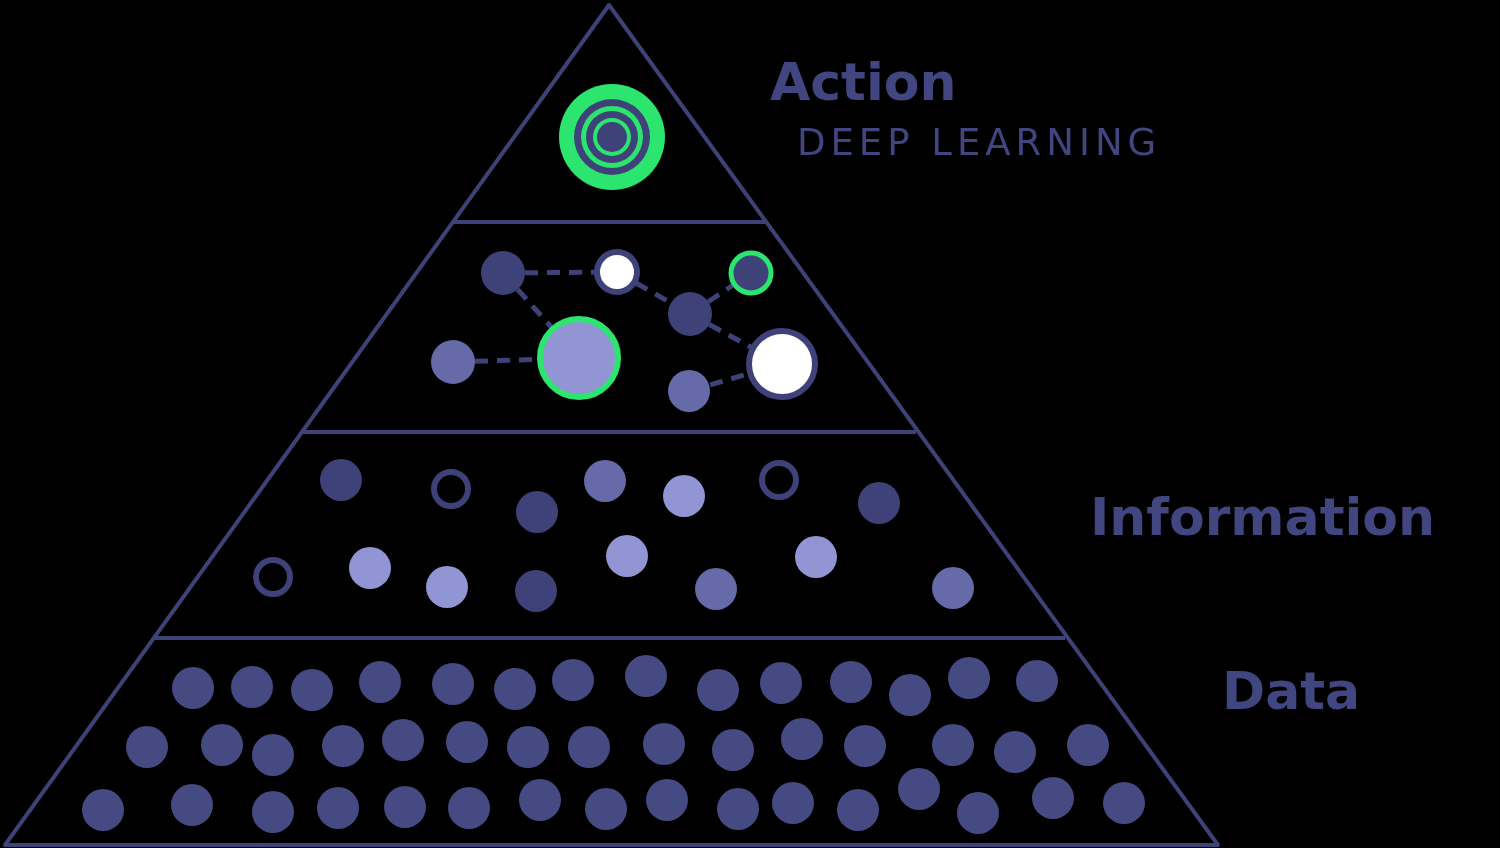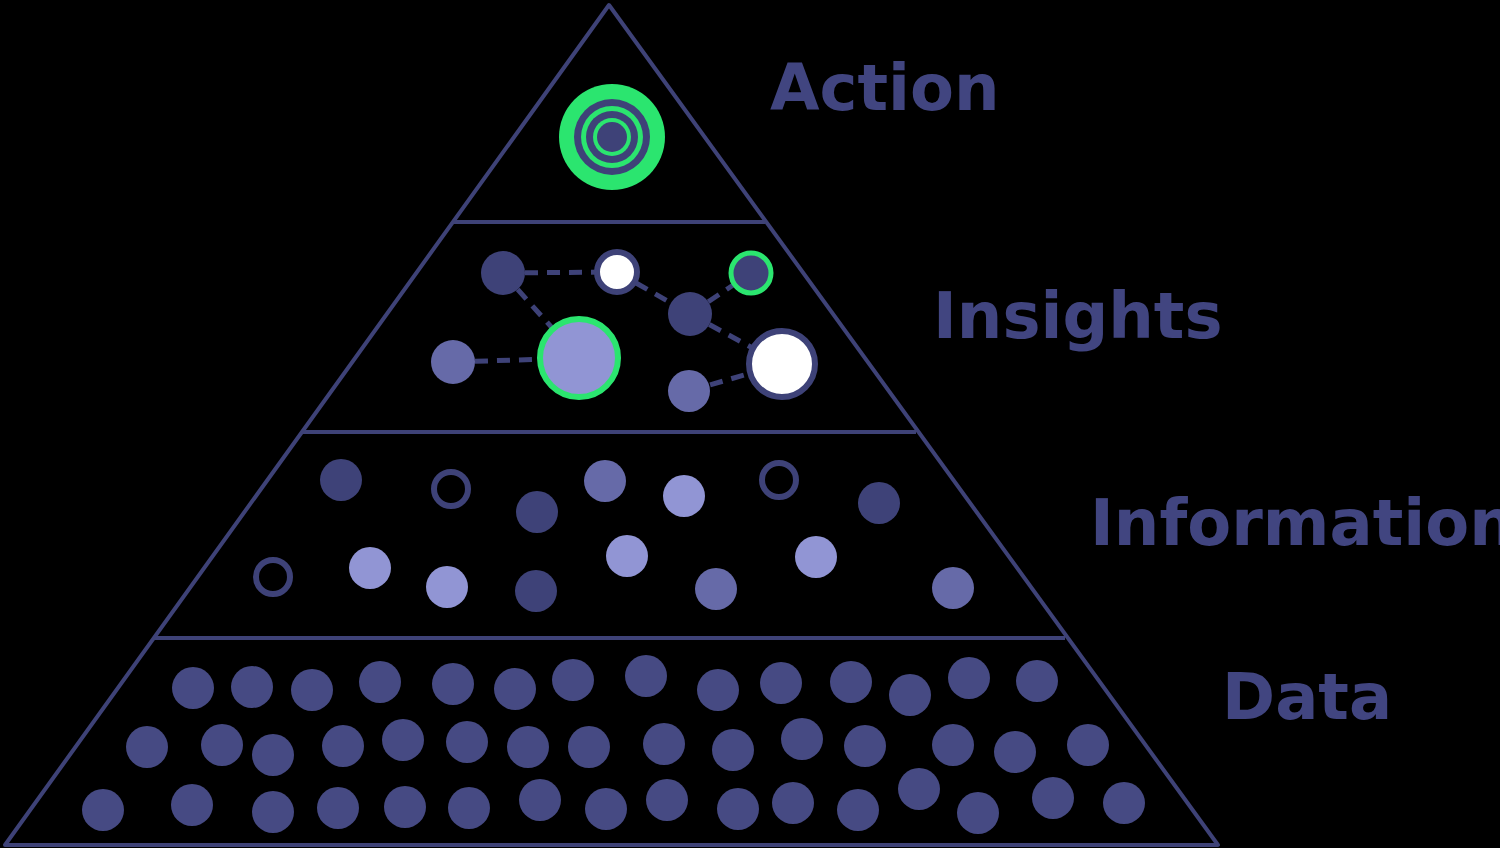--- a/index.html
+++ b/index.html
@@ -12,21 +12,21 @@
     font-family: "DejaVu Sans", "Liberation Sans", sans-serif;
   }
   .stage svg { position: absolute; left: 0; top: 0; }
   .label {
     position: absolute;
     color: #414580;
     line-height: 1;
     white-space: nowrap;
     user-select: none;
   }
-  .label-main { font-weight: bold; font-size: 64px; }
+  .label-main { font-weight: bold; font-size: 52px; }
   .label-action      { left: 770px;  top: 56px;  }
   .label-action-sub  { left: 797px;  top: 124px; font-size: 37px; font-weight: normal; letter-spacing: 5px; }
   .label-insights    { left: 933px;  top: 284px; }
   .label-information { left: 1090px; top: 491px; }
   .label-data        { left: 1222px; top: 665px; }
 </style>
 </head>
 <body>
 
 <div class="stage">
@@ -112,16 +112,16 @@
       <circle cx="738" cy="809" r="21" fill="#464a83"></circle>
       <circle cx="793" cy="803" r="21" fill="#464a83"></circle>
       <circle cx="858" cy="810" r="21" fill="#464a83"></circle>
       <circle cx="919" cy="789" r="21" fill="#464a83"></circle>
       <circle cx="978" cy="813" r="21" fill="#464a83"></circle>
       <circle cx="1053" cy="798" r="21" fill="#464a83"></circle>
       <circle cx="1124" cy="803" r="21" fill="#464a83"></circle>
     </svg>
 
   <div class="label label-main label-action">Action</div>
-  <div class="label label-main label-insights">Insights</div>
+  <div class="label label-action-sub">DEEP LEARNING</div>
   <div class="label label-main label-information">Information</div>
   <div class="label label-main label-data">Data</div>
 </div>
 
 </body></html>

